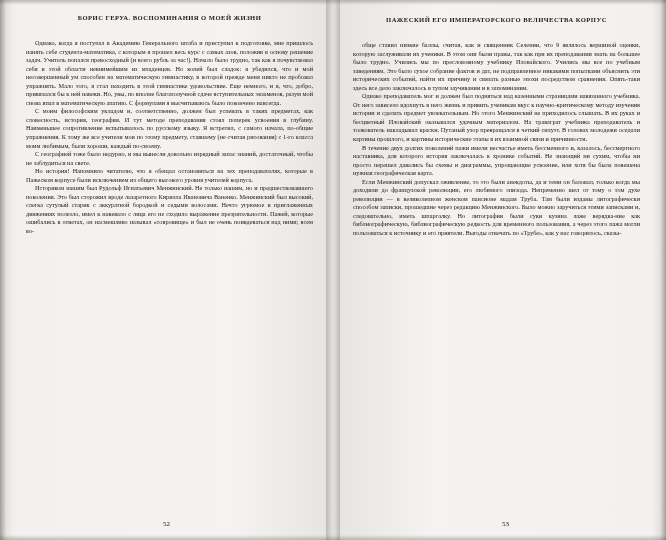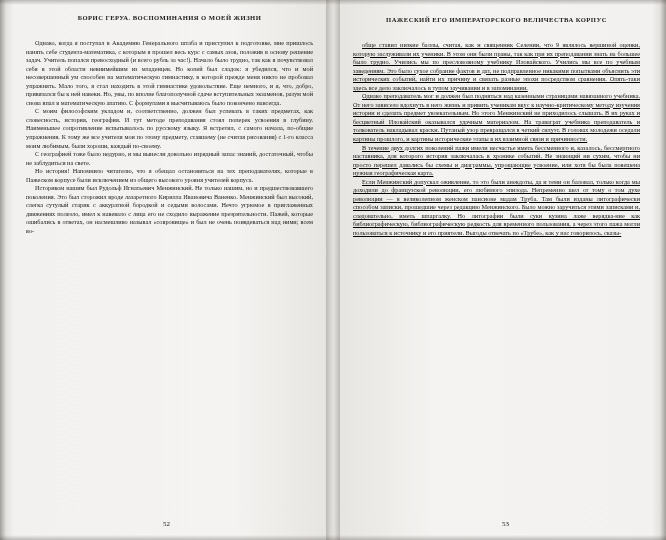--- a/index.html
+++ b/index.html
@@ -27,21 +27,20 @@
   }
   .page-left {
     width: 333px;
     padding: 14px 20px 10px 26px;
     background: linear-gradient(to right, #d8d6d2 0px, #f2f1ef 14px, #f4f3f1 70%, #e6e4e0 100%);
   }
   .page-right {
     width: 333px;
     padding: 16px 26px 10px 20px;
     background: linear-gradient(to left, #d8d6d2 0px, #f2f1ef 14px, #f4f3f1 70%, #e6e4e0 100%);
-    text-decoration: underline;
   }
   .gutter {
     position: absolute;
     left: 326px;
     top: 0;
     width: 14px;
     height: 100%;
     background: linear-gradient(to right, rgba(90,86,82,0.30), rgba(140,136,132,0.08) 42%, rgba(150,146,142,0.05) 58%, rgba(90,86,82,0.30));
     pointer-events: none;
   }

